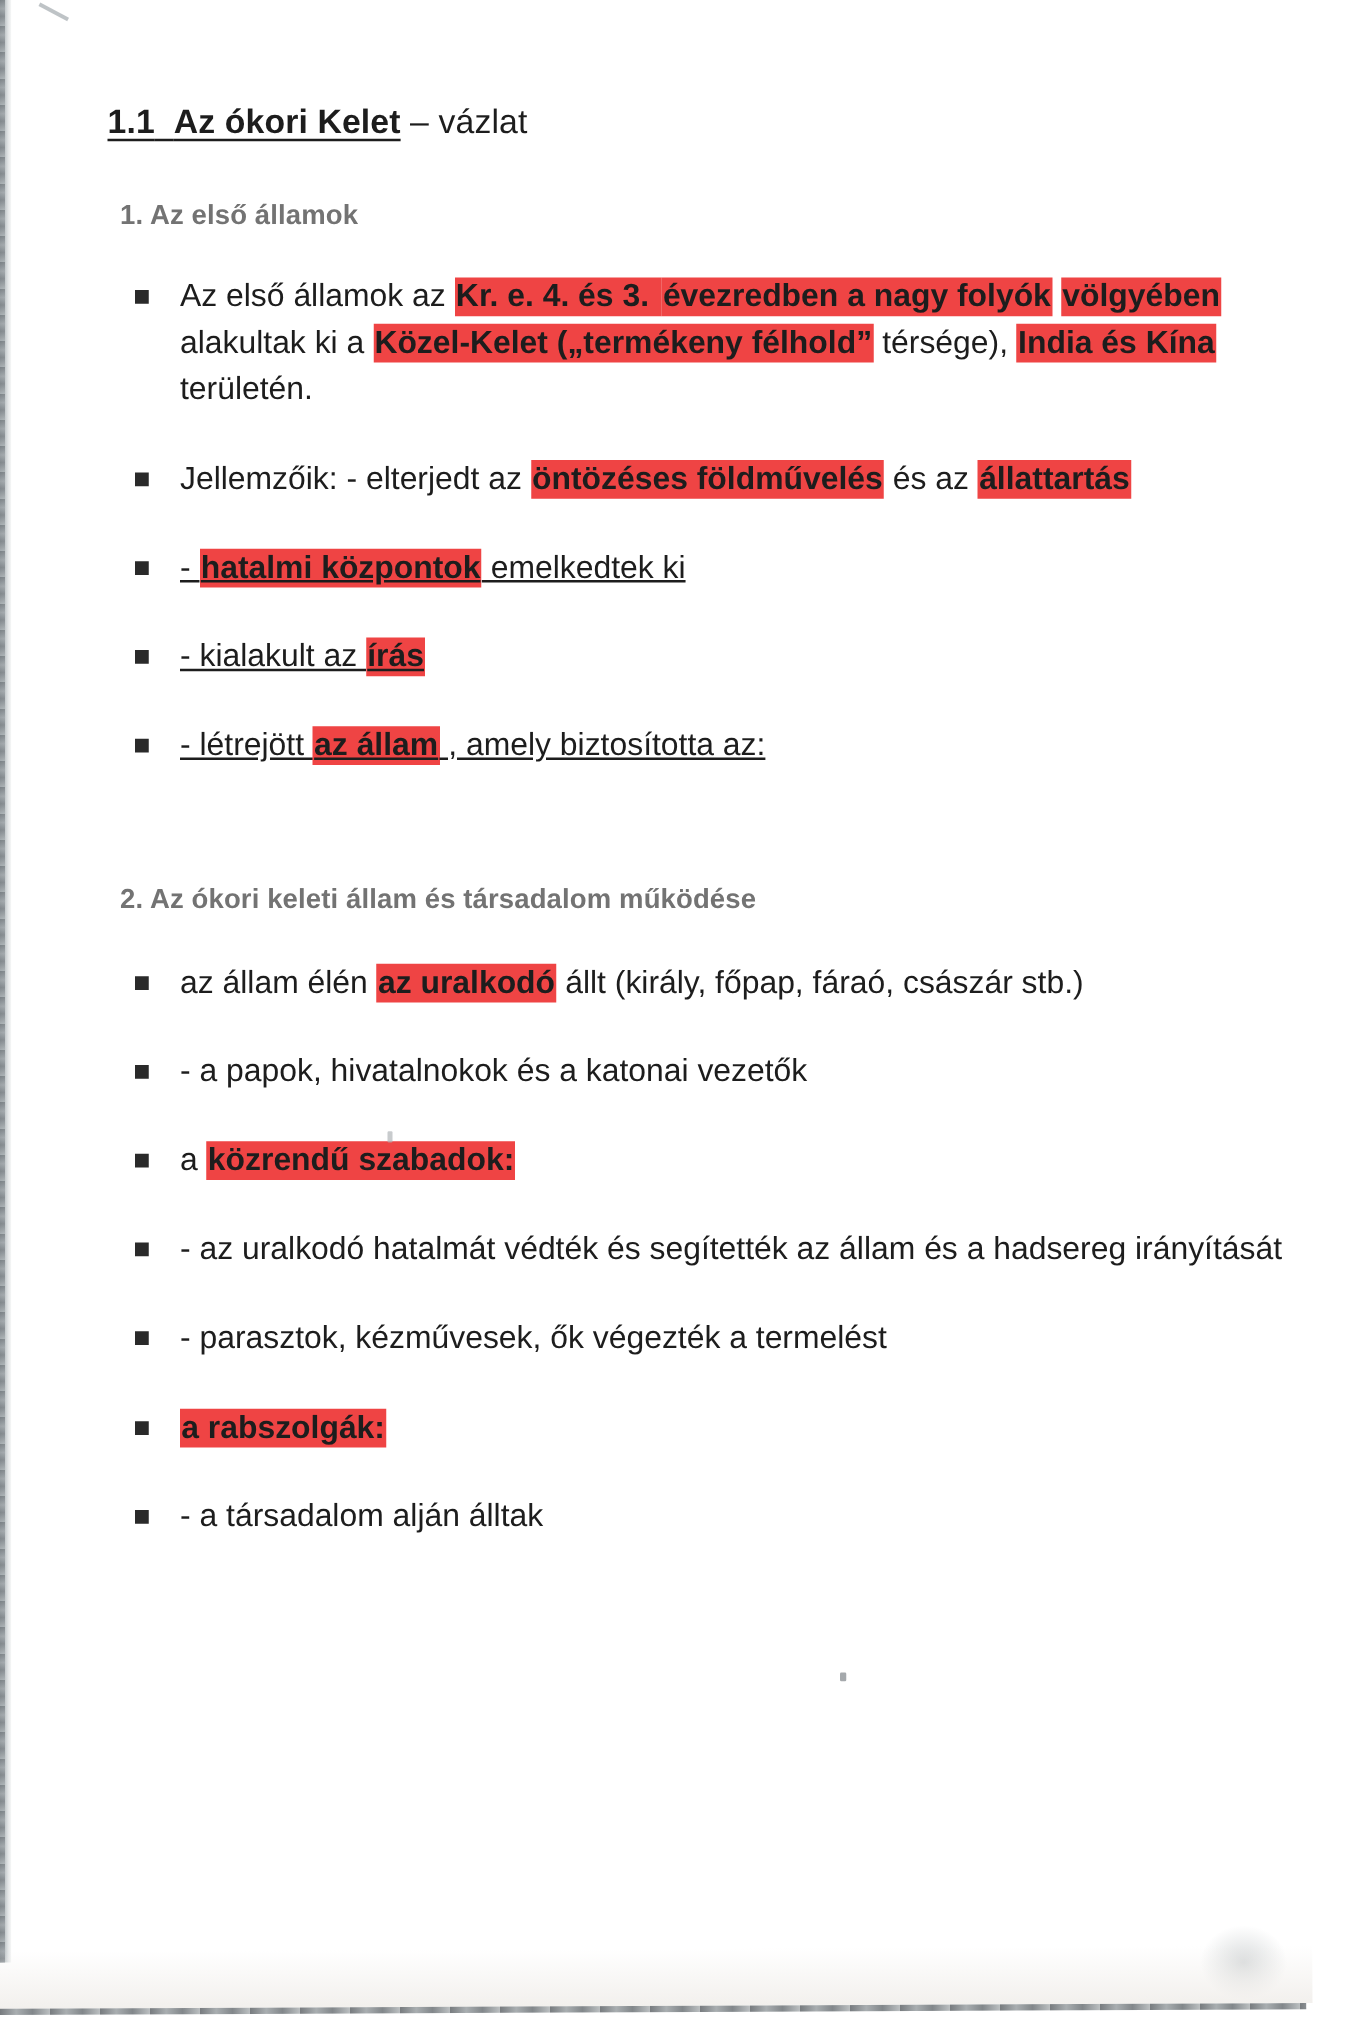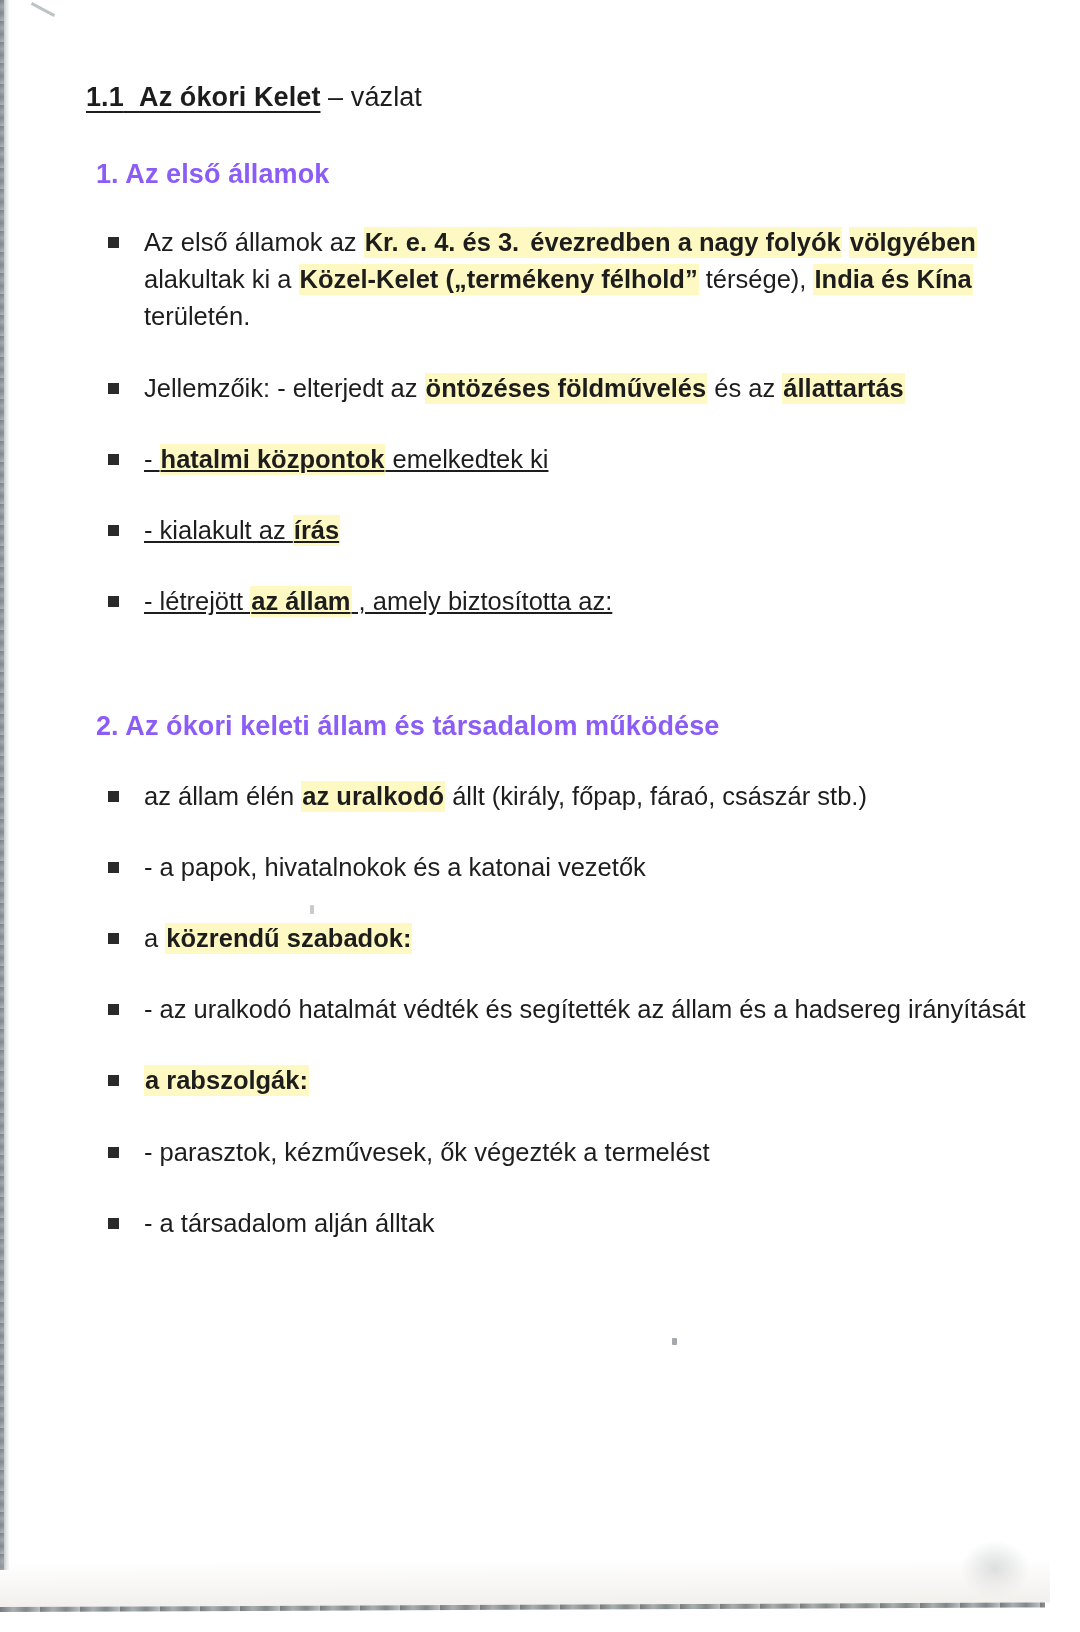--- a/index.html
+++ b/index.html
@@ -54,21 +54,21 @@
   }
 
   .doc-title{
     font-size:27px; font-weight:700; color:#1d1d1d;
     letter-spacing:.1px; margin:10px 0 0 2px;
   }
   .doc-title .u{ text-decoration:underline; text-underline-offset:5px; text-decoration-thickness:2px;}
   .doc-title .plain{ font-weight:400; }
 
   .section-head{
-    font-size:27px; font-weight:700; color:#8b5cf6;
+    font-size:22px; font-weight:700; color:#737373;
     margin:46px 0 0 12px; letter-spacing:.1px;
   }
   .section-head.second{ margin-top:12px; }
 
   ul.bullets{ list-style:none; margin:0; padding:0; }
 
   li.bullet{
     position:relative;
     display:block;
     padding-left:60px;
@@ -76,21 +76,21 @@
     font-size:25.5px;
     line-height:1.46;
     color:#1d1d1d;
   }
   li.bullet > .sq{
     position:absolute; left:24px; top:13px;
     width:11px; height:11px; background:#2a2a2a;
   }
   li.bullet .runs{ display:block; }
 
-  .hl{ background:#fef9c3; padding:1px 1px 2px 1px; }
+  .hl{ background:#ef4444; padding:1px 1px 2px 1px; }
   .b{ font-weight:700; }
 
   .ind-1{ padding-left:60px; }
   .ind-2{ padding-left:215px;text-decoration:underline; }
 
   #block-1{ margin-top:18px; }
   #block-2{ margin-top:36px; }
 
   #gap-sections{ height:78px; }
 </style>
@@ -148,25 +148,25 @@
       <li class="bullet ind-1">
         <span class="sq"></span>
         <span class="runs"><span>a </span><span class="b hl">közrendű szabadok:</span></span>
       </li>
       <li class="bullet ind-1">
         <span class="sq"></span>
         <span class="runs"><span>-  az uralkodó hatalmát védték és segítették az állam és a hadsereg irányítását</span></span>
       </li>
       <li class="bullet ind-1">
         <span class="sq"></span>
-        <span class="runs"><span class="b hl">a rabszolgák:</span></span>
+        <span class="runs"><span>- parasztok, kézművesek, ők végezték a termelést</span></span>
       </li>
       <li class="bullet ind-1">
         <span class="sq"></span>
-        <span class="runs"><span>- parasztok, kézművesek, ők végezték a termelést</span></span>
+        <span class="runs"><span class="b hl">a rabszolgák:</span></span>
       </li>
       <li class="bullet ind-1">
         <span class="sq"></span>
         <span class="runs"><span>- a társadalom alján álltak</span></span>
       </li>
     </ul>
 
 </div>
 
 <div id="page-speck-1"></div>

